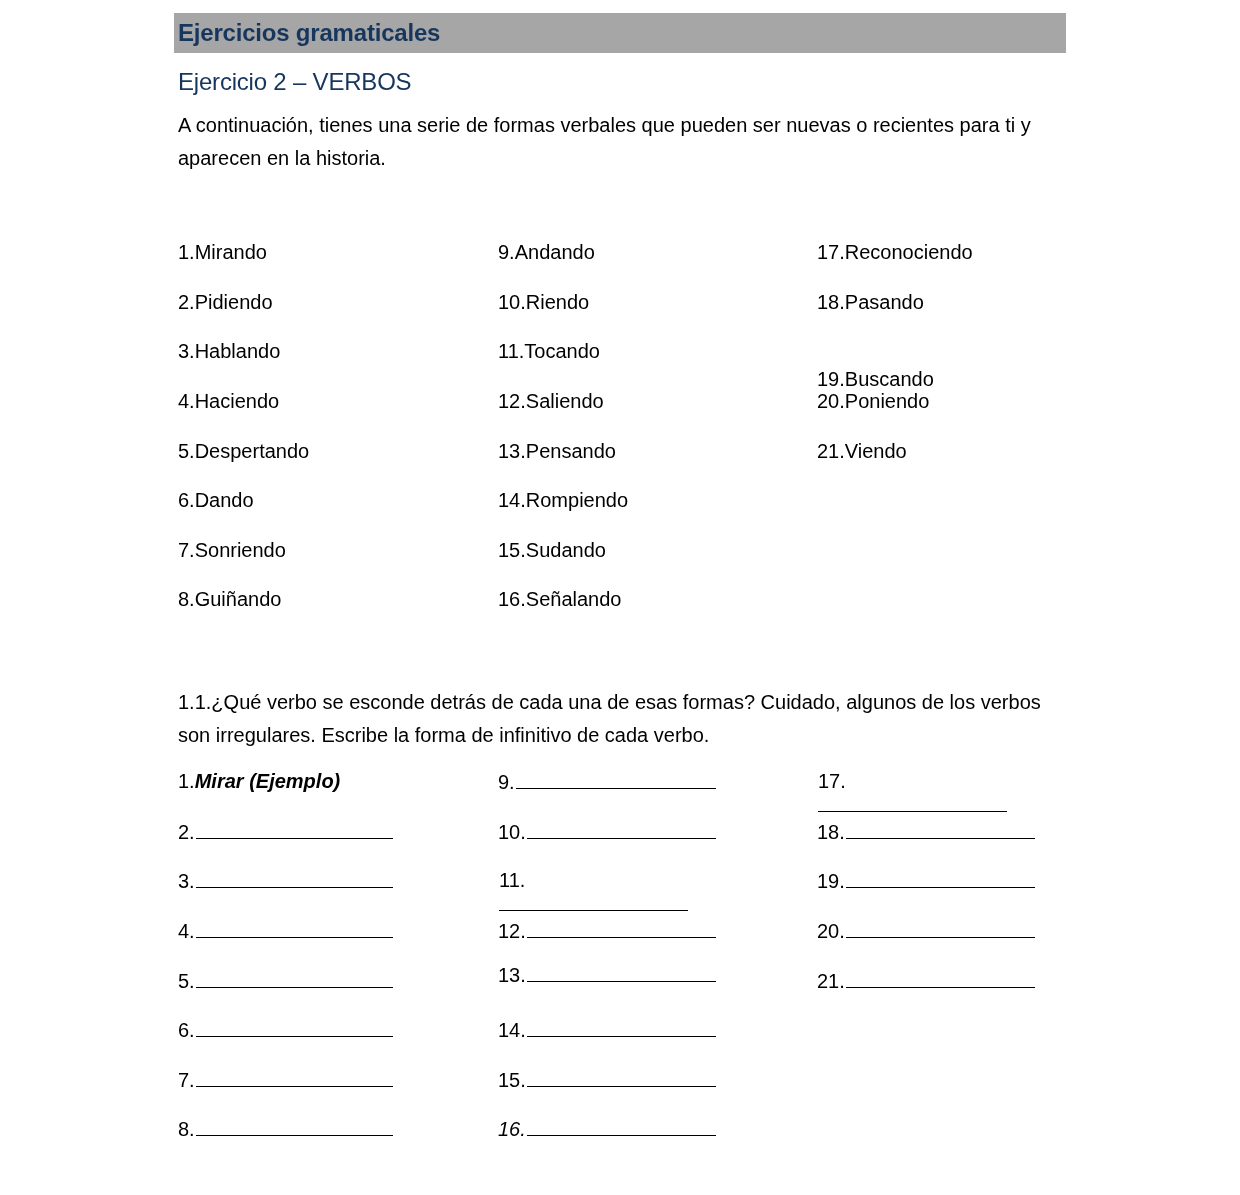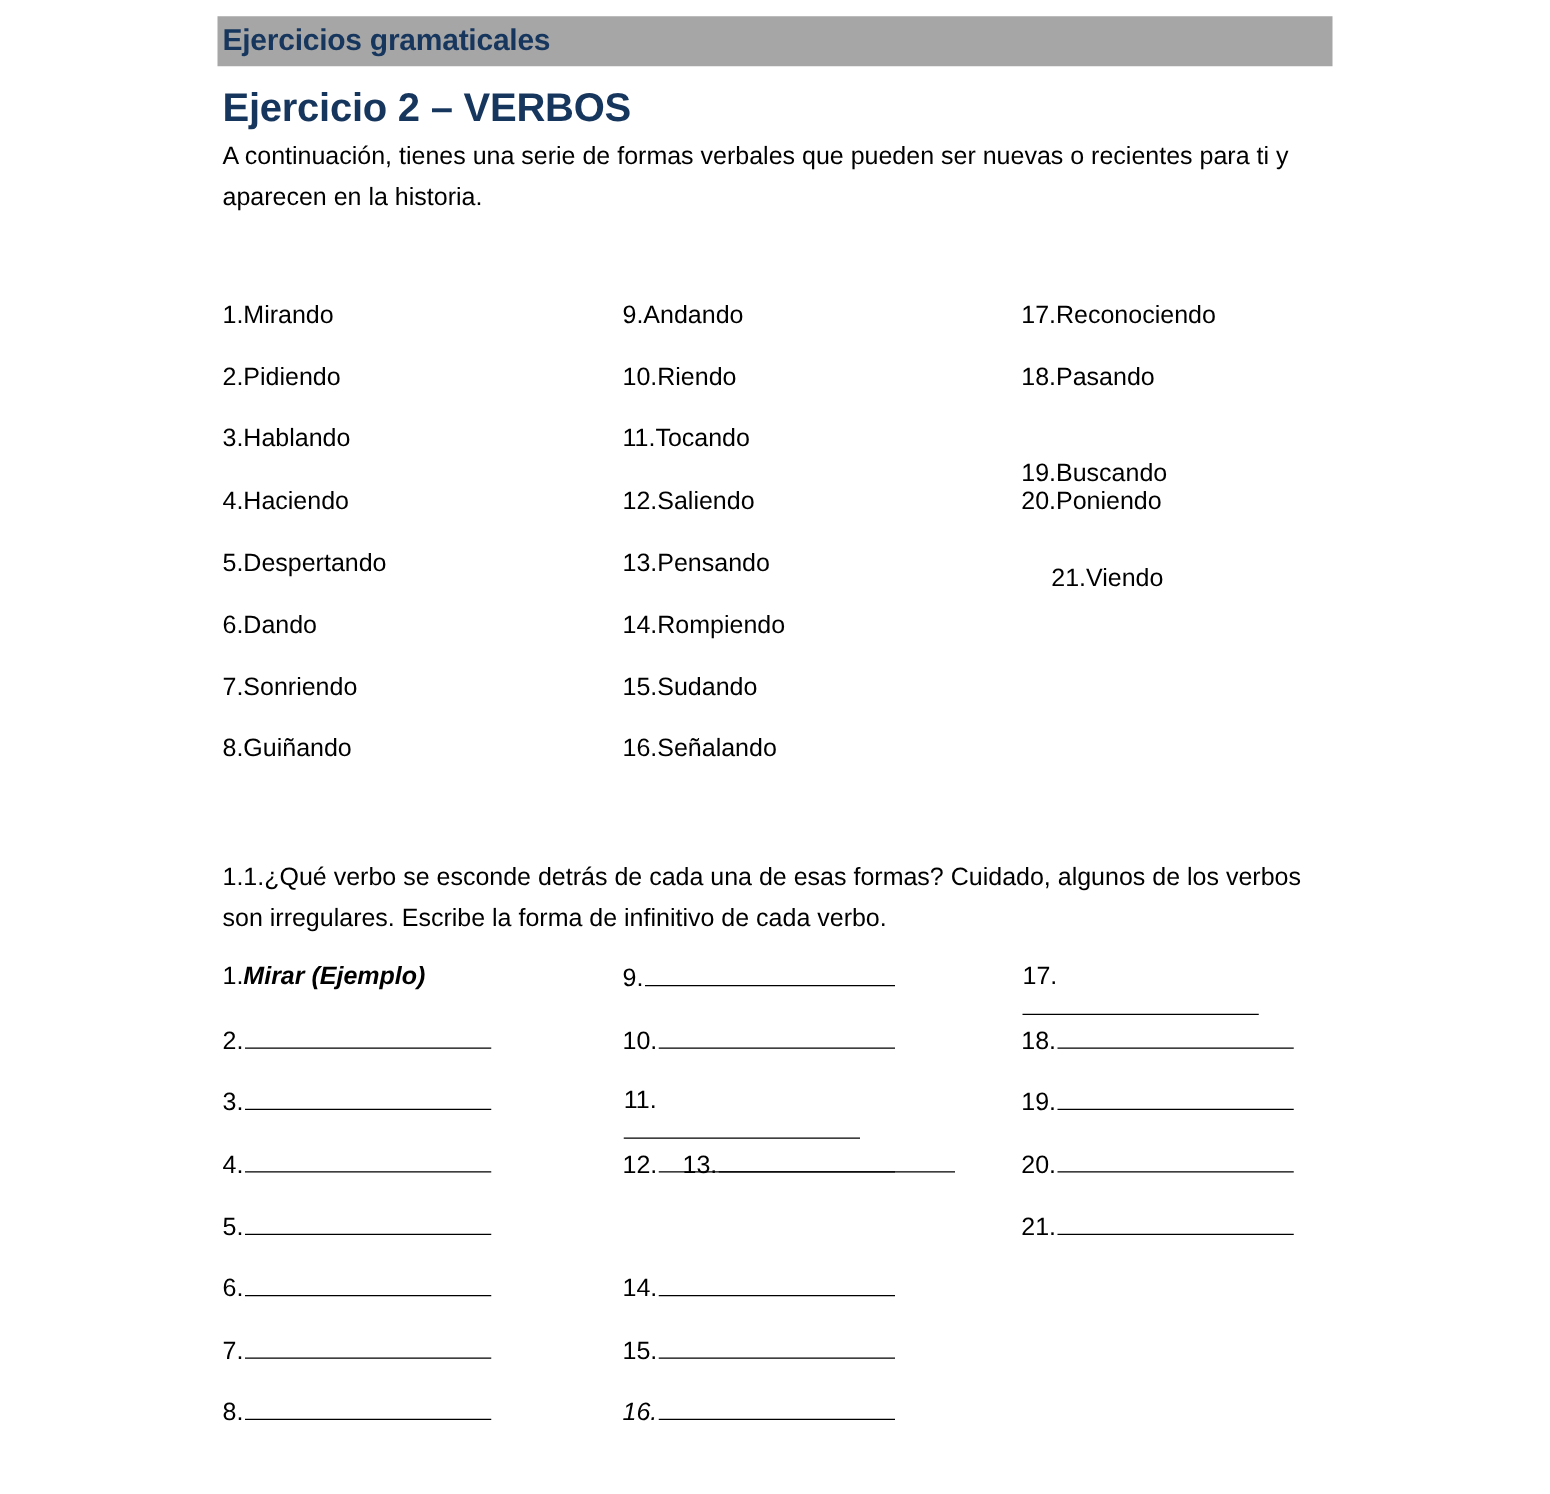--- a/index.html
+++ b/index.html
@@ -39,22 +39,22 @@
       font-family: "Liberation Sans", sans-serif;
       font-weight: bold;
       font-size: 24px;
       color: #17365d;
       letter-spacing: -0.2px;
     }
     .exercise-title {
       position: absolute;
       left: 178px;
       top: 68px;
-      font-weight: bold;
-      font-size: 32px;
+      font-weight: normal;
+      font-size: 24px;
       color: #17365d;
       letter-spacing: -0.2px;
     }
     .intro {
       position: absolute;
       left: 178px;
       top: 109px;
       width: 900px;
       font-size: 20px;
       line-height: 33px;
@@ -138,21 +138,21 @@
       <div class="item" style="top:199px;">13.Pensando</div>
       <div class="item" style="top:248px;">14.Rompiendo</div>
       <div class="item" style="top:298px;">15.Sudando</div>
       <div class="item" style="top:347px;">16.Señalando</div>
     </div>
     <div class="col" style="left:639px;">
       <div class="item" style="top:0px;">17.Reconociendo</div>
       <div class="item" style="top:50px;">18.Pasando</div>
       <div class="item" style="top:99px;margin-top:28px;">19.Buscando</div>
       <div class="item" style="top:149px;">20.Poniendo</div>
-      <div class="item" style="top:211px;margin-left:24px;">21.Viendo</div>
+      <div class="item" style="top:199px;">21.Viendo</div>
     </div>
   </div>
 
   <div class="q2">1.1.¿Qué verbo se esconde detrás de cada una de esas formas? Cuidado, algunos de los verbos son irregulares. Escribe la forma de infinitivo de cada verbo.</div>
 
   <div>
 
     <div class="answer" style="left:178px; top:770px;">
       <span class="num">1.</span>
       <span class="example">Mirar (Ejemplo)</span>
@@ -195,21 +195,21 @@
       <span class="blank" style="width:189px;"></span>
     </div>
     <div class="answer" style="left:498px; top:869px;flex-direction:column;">
       <span class="num">11.</span>
       <span class="blank" style="width:189px;"></span>
     </div>
     <div class="answer" style="left:498px; top:919px;">
       <span class="num">12.</span>
       <span class="blank" style="width:189px;"></span>
     </div>
-    <div class="answer" style="left:498px; top:919px;margin-left:48px;">
+    <div class="answer" style="left:498px; top:963px;">
       <span class="num">13.</span>
       <span class="blank" style="width:189px;"></span>
     </div>
     <div class="answer" style="left:498px; top:1018px;">
       <span class="num">14.</span>
       <span class="blank" style="width:189px;"></span>
     </div>
     <div class="answer" style="left:498px; top:1068px;">
       <span class="num">15.</span>
       <span class="blank" style="width:189px;"></span>

